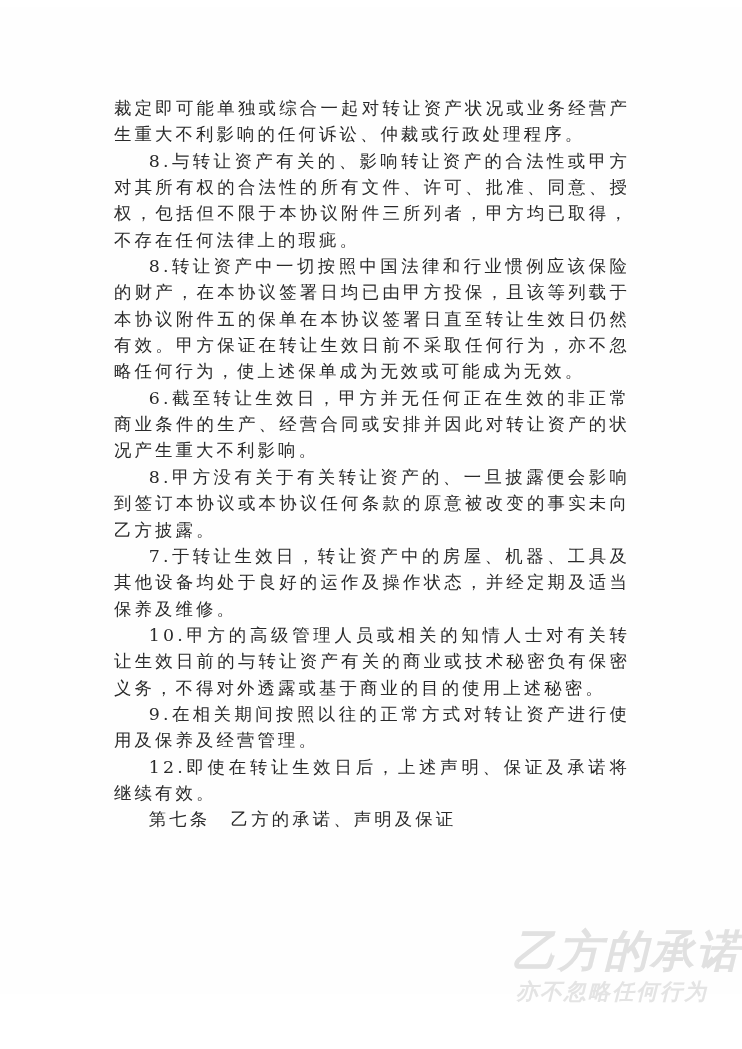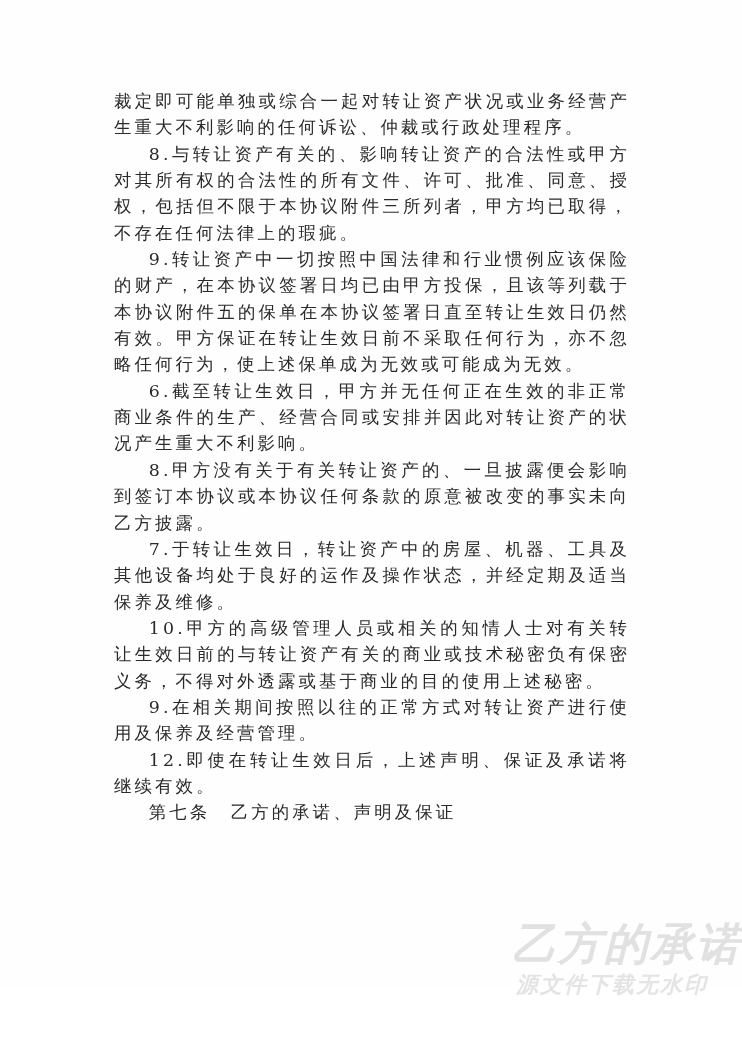--- a/index.html
+++ b/index.html
@@ -1,18 +1,18 @@
 <!DOCTYPE html>
 <html><head>
 <meta charset="utf-8">
 <style>
   html, body { margin: 0; padding: 0; background: #ffffff; }
   body { width: 742px; height: 1049px; position: relative; overflow: hidden; }
   .page {
-    position: absolute; left: 0; top: 0; width: 742px; height: 987px; background: #fefefe;
+    position: absolute; left: 0; top: 7px; width: 742px; height: 987px; background: #fefefe;
   }
   .content {
     position: absolute; left: 114px; top: 88px; width: 516px;
     font-family: "DejaVu Serif", "Liberation Serif", serif;
     font-size: 17.4px; line-height: 26.35px; color: #2a2a2a;
     letter-spacing: 3.1px;
     text-align: justify; text-align-last: left;
   }
   .para { margin: 0; }
   .indent { text-indent: 2em; }
@@ -24,28 +24,28 @@
   .wm-main { position: absolute; left: 512px; top: 915px; font-size: 44px; letter-spacing: 2px; color: rgba(200,200,200,0.55); white-space: nowrap; }
   .wm-sub { position: absolute; left: 516px; top: 970px; font-size: 22px; letter-spacing: 2px; color: rgba(210,210,210,0.6); white-space: nowrap; }
 </style>
 </head>
 <body>
 
 <div class="page">
   <div class="content">
     <p class="para">裁定即可能单独或综合一起对转让资产状况或业务经营产生重大不利影响的任何诉讼、仲裁或行政处理程序。</p>
     <p class="para indent">8.与转让资产有关的、影响转让资产的合法性或甲方对其所有权的合法性的所有文件、许可、批准、同意、授权，包括但不限于本协议附件三所列者，甲方均已取得，不存在任何法律上的瑕疵。</p>
-    <p class="para indent">9.转让资产中一切按照中国法律和行业惯例应该保险的财产，在本协议签署日均已由甲方投保，且该等列载于本协议附件五的保单在本协议签署日直至转让生效日仍然有效。甲方保证在转让生效日前不采取任何行为，亦不忽略任何行为，使上述保单成为无效或可能成为无效。</p>
+    <p class="para indent">8.转让资产中一切按照中国法律和行业惯例应该保险的财产，在本协议签署日均已由甲方投保，且该等列载于本协议附件五的保单在本协议签署日直至转让生效日仍然有效。甲方保证在转让生效日前不采取任何行为，亦不忽略任何行为，使上述保单成为无效或可能成为无效。</p>
     <p class="para indent">6.截至转让生效日，甲方并无任何正在生效的非正常商业条件的生产、经营合同或安排并因此对转让资产的状况产生重大不利影响。</p>
     <p class="para indent">8.甲方没有关于有关转让资产的、一旦披露便会影响到签订本协议或本协议任何条款的原意被改变的事实未向乙方披露。</p>
     <p class="para indent">7.于转让生效日，转让资产中的房屋、机器、工具及其他设备均处于良好的运作及操作状态，并经定期及适当保养及维修。</p>
     <p class="para indent">10.甲方的高级管理人员或相关的知情人士对有关转让生效日前的与转让资产有关的商业或技术秘密负有保密义务，不得对外透露或基于商业的目的使用上述秘密。</p>
     <p class="para indent">9.在相关期间按照以往的正常方式对转让资产进行使用及保养及经营管理。</p>
     <p class="para indent">12.即使在转让生效日后，上述声明、保证及承诺将继续有效。</p>
     <p class="para indent">第七条　乙方的承诺、声明及保证</p>
 
   </div>
 
   <div class="watermark">
     <div class="wm-main">乙方的承诺</div>
-    <div class="wm-sub">源文件下载无水印</div>
+    <div class="wm-sub">亦不忽略任何行为</div>
   </div>
 </div>
 
 </body></html>

